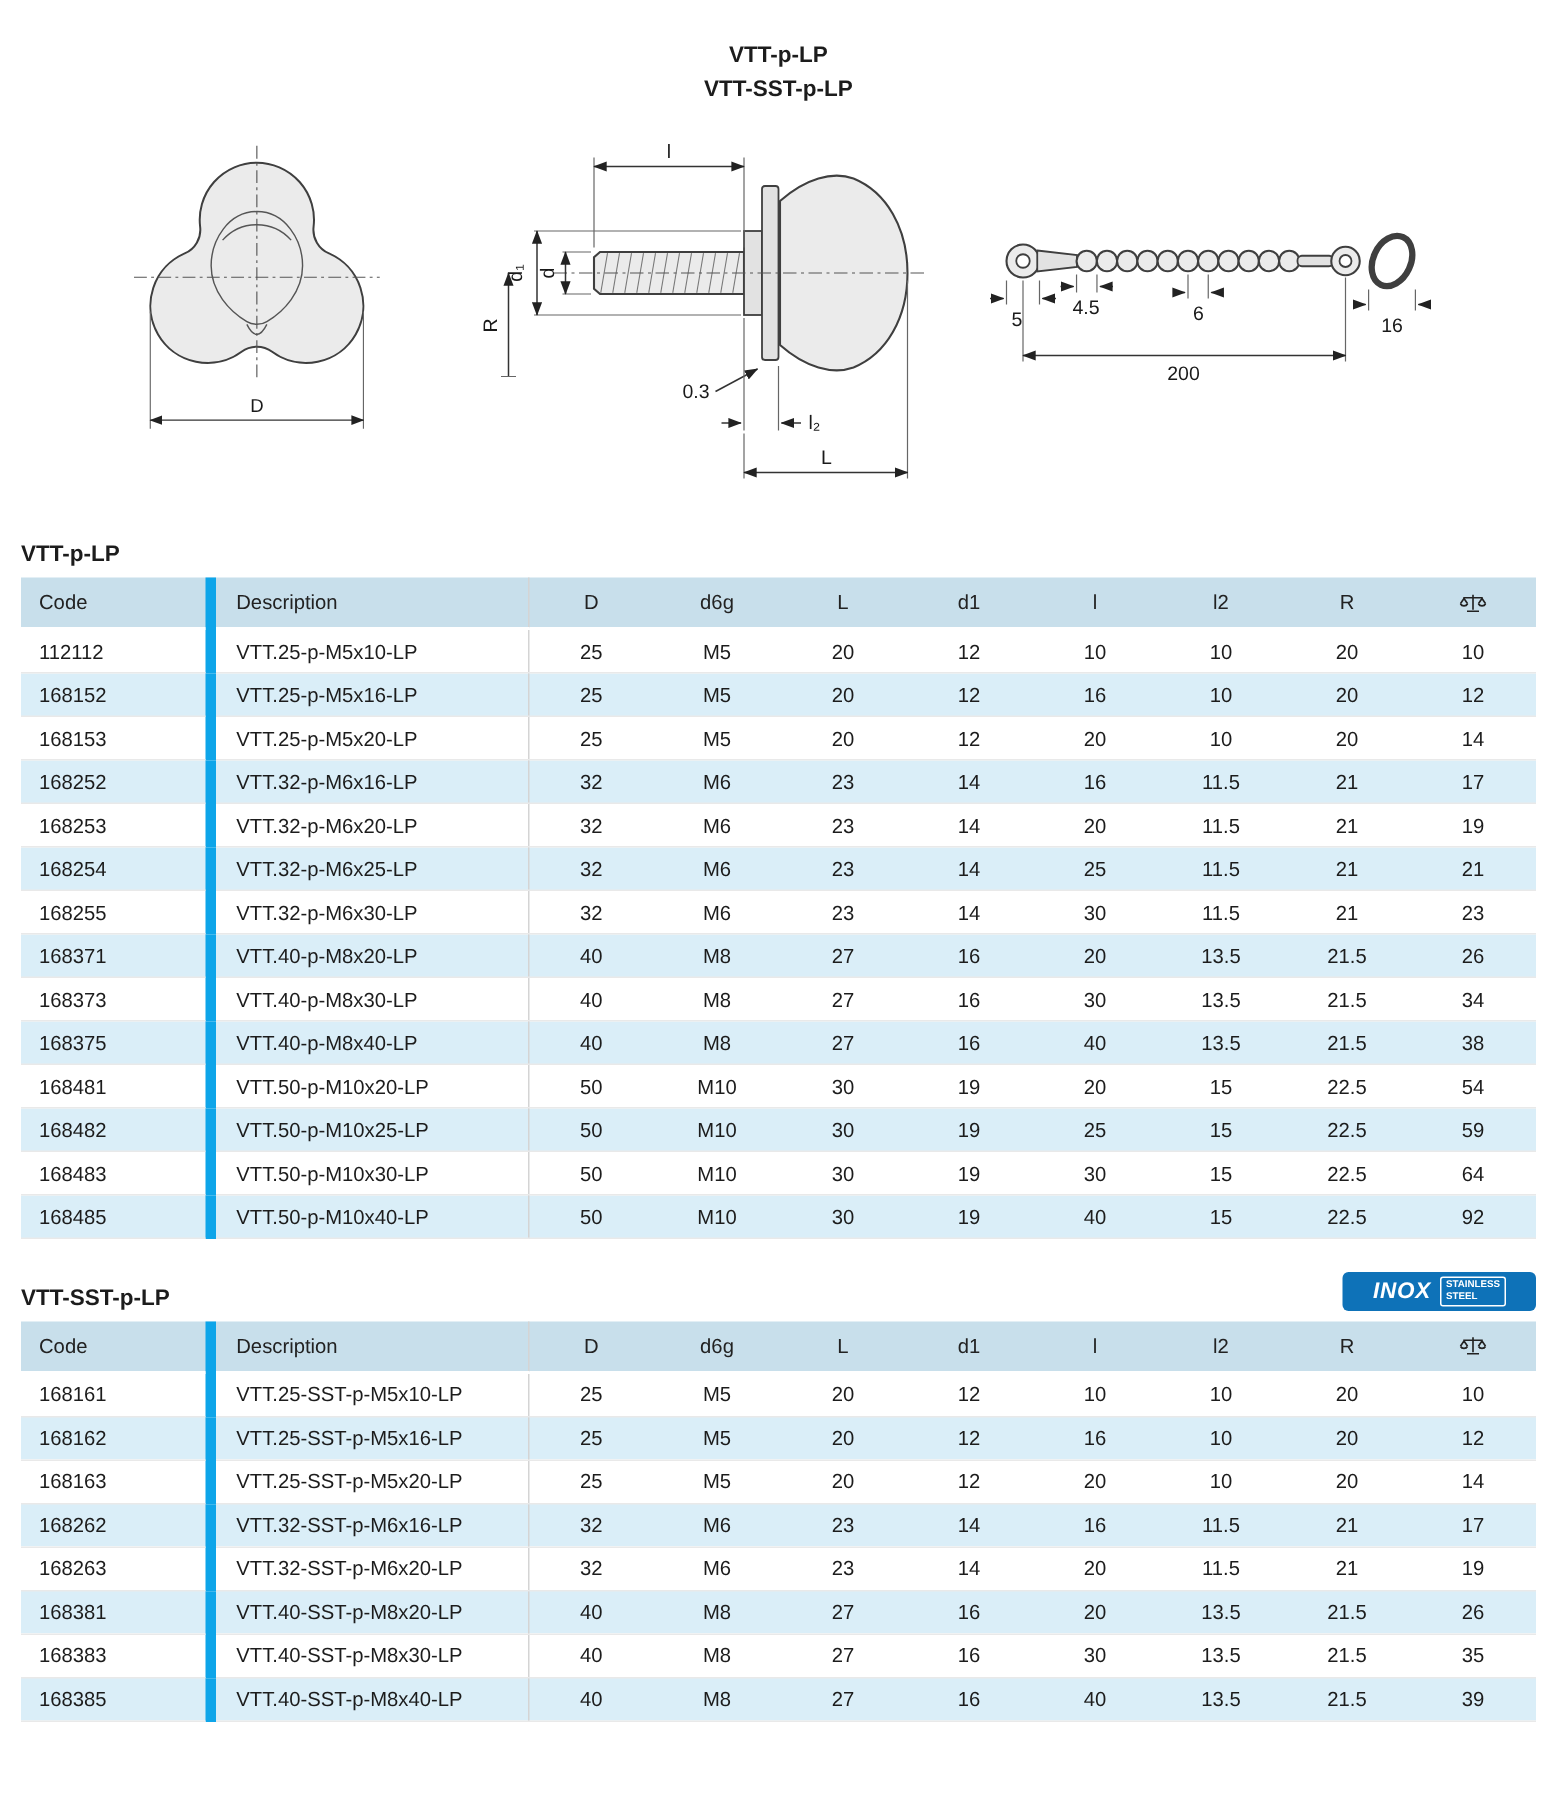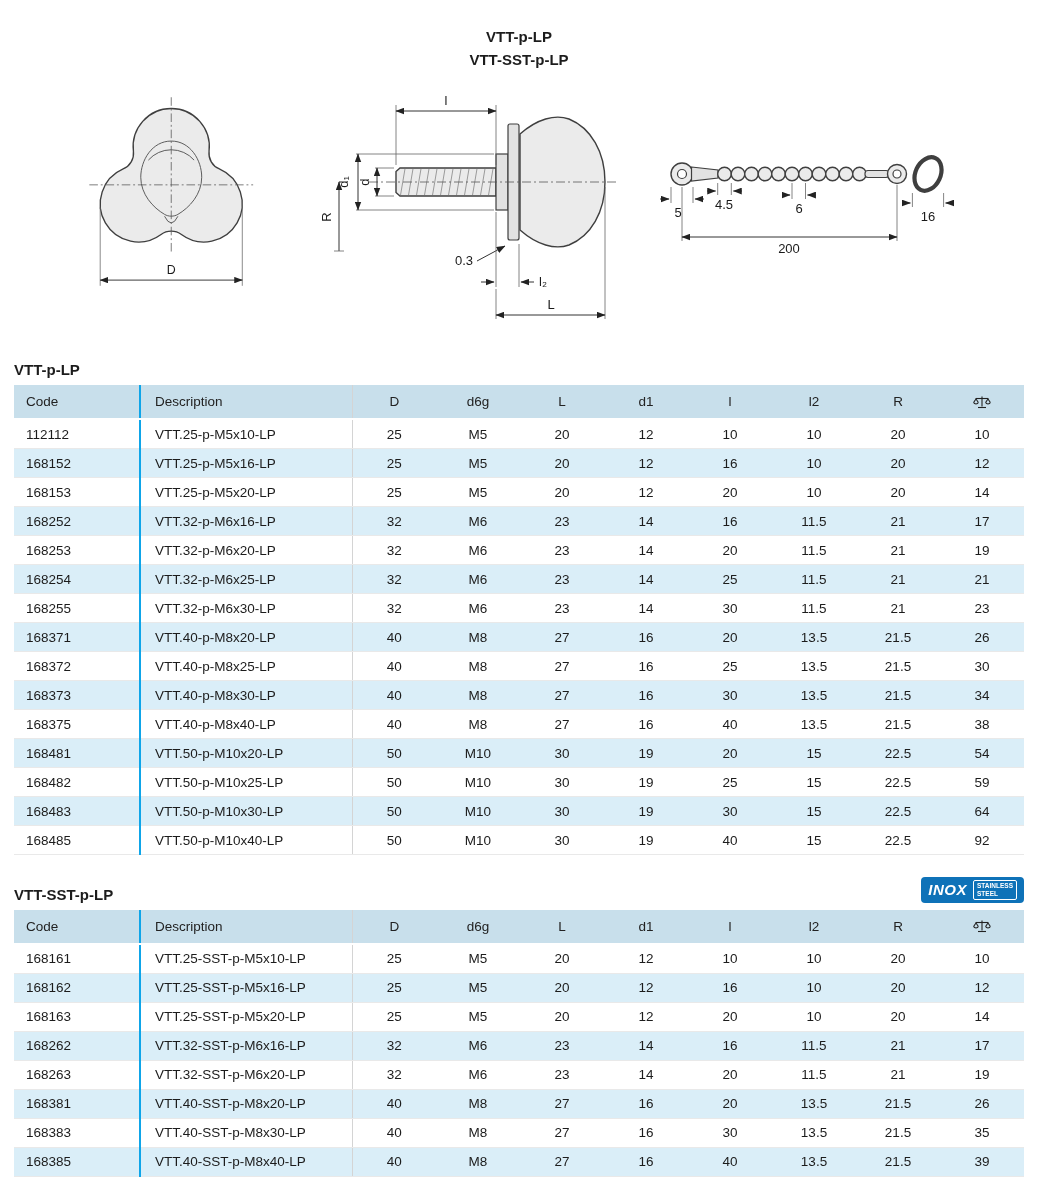--- a/index.html
+++ b/index.html
@@ -16,26 +16,26 @@
 
   .section-heading{font-size:15px;font-weight:bold;margin:16px 0 7px 0;}
   .section-row{display:flex;justify-content:space-between;align-items:flex-end;margin:22px 0 7px 0;}
   .section-row .section-heading{margin:0;}
 
   .cat-table{width:100%;border-collapse:collapse;table-layout:fixed;font-size:13.5px;}
   .cat-table th{background:#c8dfeb;font-weight:400;height:31px;color:#222;border-bottom:2px solid #fff;}
   .cat-table td{height:26px;border-bottom:1px solid #e9e9e9;}
   .cat-table tbody tr:nth-child(odd){background:#ffffff;}
   .cat-table tbody tr:nth-child(even){background:#daeef8;}
-  .col-code{text-align:left;padding-left:12px;border-right:2px solid #0ea5e9;margin-top:48px;}
+  .col-code{text-align:left;padding-left:12px;border-right:7px solid #0ea5e9;margin-top:48px;}
   .col-desc{text-align:left;padding-left:14px;border-right:1px solid #d4d4d4;margin-left:12px;}
   .col-num{text-align:center;}
   .col-weight svg{vertical-align:middle;}
 
-  .inox{display:inline-flex;align-items:stretch;background:#0e72b8;border-radius:4px;padding:3px 7px;gap:6px;color:#fff;}
+  .inox{display:inline-flex;align-items:stretch;background:#0e72b8;border-radius:4px;padding:3px 20px;gap:6px;color:#fff;}
   .inox-main{font-style:italic;font-weight:bold;font-size:15px;letter-spacing:.5px;align-self:center;}
   .inox-sub{display:flex;flex-direction:column;justify-content:center;border:1px solid #fff;border-radius:2px;padding:1px 3px;font-size:6.5px;font-weight:bold;line-height:1.2;}
 
   
   .part{fill:#ebebeb;stroke:#3f3f3f;stroke-width:1.4;}
   .part2{fill:#e2e2e2;stroke:#3f3f3f;stroke-width:1.2;}
   .inner{fill:none;stroke:#555;stroke-width:1;}
   .dim{stroke:#333;stroke-width:1;fill:none;}
   .ext{stroke:#666;stroke-width:0.8;fill:none;}
   .cl{stroke:#555;stroke-width:0.8;stroke-dasharray:9 3 2 3;fill:none;}
@@ -318,32 +318,20 @@
           <td class="col-num">40</td>
           <td class="col-num">M8</td>
           <td class="col-num">27</td>
           <td class="col-num">16</td>
           <td class="col-num">20</td>
           <td class="col-num">13.5</td>
           <td class="col-num">21.5</td>
           <td class="col-num">26</td>
         </tr>
         <tr>
-          <td class="col-code">168372</td>
-          <td class="col-desc">VTT.40-p-M8x25-LP</td>
-          <td class="col-num">40</td>
-          <td class="col-num">M8</td>
-          <td class="col-num">27</td>
-          <td class="col-num">16</td>
-          <td class="col-num">25</td>
-          <td class="col-num">13.5</td>
-          <td class="col-num">21.5</td>
-          <td class="col-num">30</td>
-        </tr>
-        <tr>
           <td class="col-code">168373</td>
           <td class="col-desc">VTT.40-p-M8x30-LP</td>
           <td class="col-num">40</td>
           <td class="col-num">M8</td>
           <td class="col-num">27</td>
           <td class="col-num">16</td>
           <td class="col-num">30</td>
           <td class="col-num">13.5</td>
           <td class="col-num">21.5</td>
           <td class="col-num">34</td>

